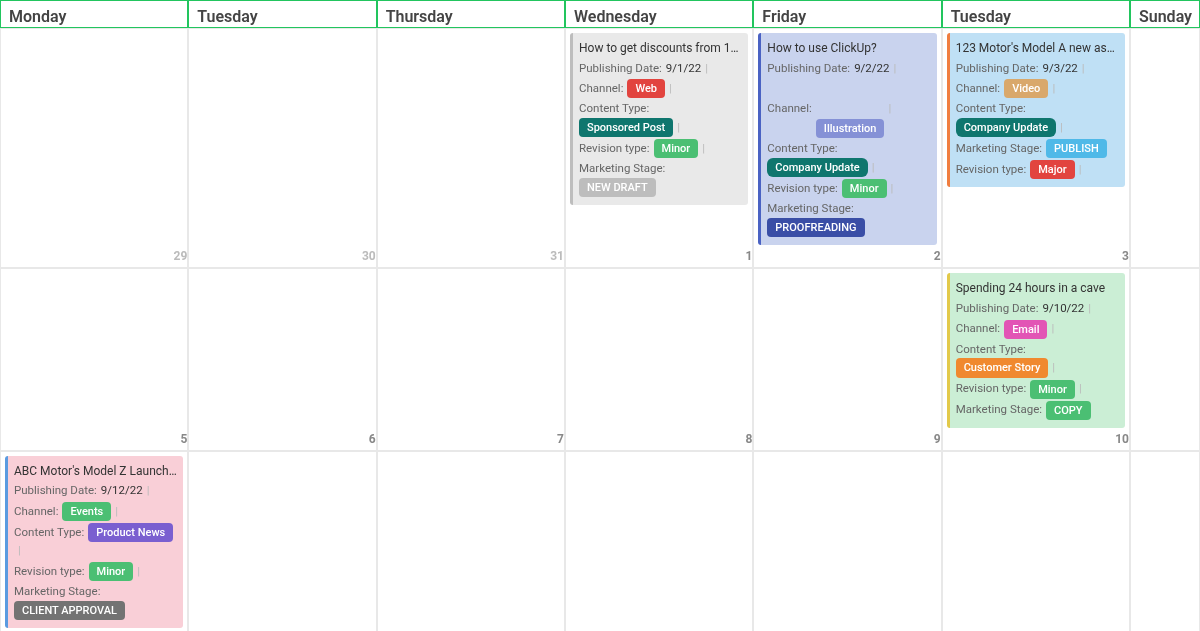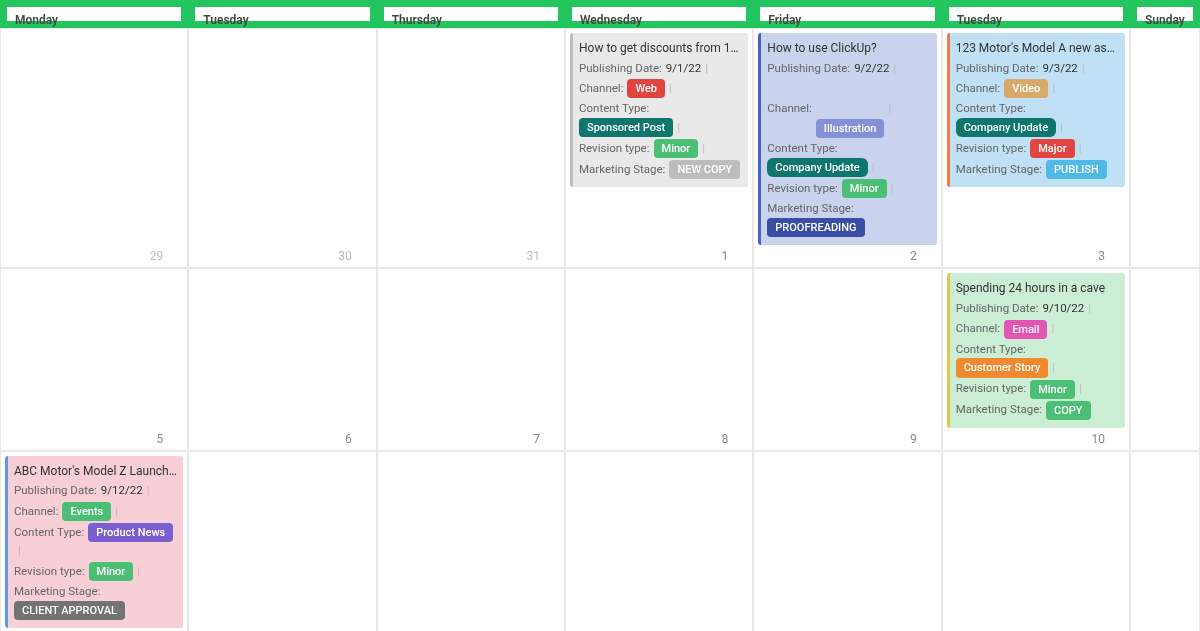--- a/index.html
+++ b/index.html
@@ -1,20 +1,20 @@
 <!DOCTYPE html>
 <html><head>
 <meta charset="utf-8">
 <style>
   * { box-sizing: border-box; margin: 0; padding: 0; }
   body { font-family: -apple-system, BlinkMacSystemFont, "Segoe UI", Roboto, Arial, sans-serif; font-size: 12px; color: #333; background: #fff; }
   .calendar { display: grid; grid-template-columns: repeat(6, 1fr) 70px; grid-template-rows: 28px repeat(5, auto); width: 1200px; border-collapse: collapse; }
-  .header-cell { border: 7px solid #22c55e; padding: 6px 8px; font-size: 12px; font-weight: 600; color: #444; background: #fff; }
+  .header-cell { border: 1px solid #22c55e; padding: 6px 8px; font-size: 16px; font-weight: 600; color: #444; background: #fff; }
   .day-cell { border: 1px solid #e8e8e8; position: relative; min-height: 135px; padding: 4px 4px 22px 4px; background: #fff; overflow: hidden; }
-  .day-number { position: absolute; bottom: 4px; right: 24px; font-size: 12px; color: #888; }
+  .day-number { position: absolute; bottom: 4px; right: 0; font-size: 12px; color: #888; font-weight: bold; }
   .day-number.muted { color: #bbb; }
   .event-card { border-left: 3px solid #999; border-radius: 3px; padding: 6px 6px; font-size: 11.5px; line-height: 1.55; overflow: hidden; white-space: normal; }
   .event-title { font-size: 12px; color: #333; white-space: nowrap; overflow: hidden; text-overflow: ellipsis; margin-bottom: 2px; }
   .field-label { color: #666; margin-right: 4px; }
   .pill { display: inline-block; padding: 1px 8px; border-radius: 4px; font-size: 11px; color: #fff; font-weight: 500; vertical-align: middle; }
   .sep { color: #bbb; margin: 0 4px; }
   .row-line { margin-bottom: 2px; }
   
   .bg-gray   { background: #e9e9e9; border-left-color: #bdbdbd; }
   .bg-blue   { background: #c9d3ee; border-left-color: #4a62c3; }
@@ -64,21 +64,21 @@
       <span class="day-number muted">31</span>
     </div>
 
   <div class="day-cell">
     <div class="event-card bg-gray">
       <div class="event-title">How to get discounts from 123 Mart?</div>
       <div class="row-line"><span class="field-label">Publishing Date:</span><span>9/1/22</span><span class="sep">|</span></div>
       <div class="row-line"><span class="field-label">Channel:</span><span class="pill p-web">Web</span><span class="sep">|</span></div>
       <div class="row-line"><span class="field-label">Content Type:</span><span class="pill p-sponsored">Sponsored Post</span><span class="sep">|</span></div>
       <div class="row-line"><span class="field-label">Revision type:</span><span class="pill p-minor">Minor</span><span class="sep">|</span></div>
-      <div class="row-line"><span class="field-label">Marketing Stage:</span><span class="pill p-newdraft">NEW COPY</span></div>
+      <div class="row-line"><span class="field-label">Marketing Stage:</span><span class="pill p-newdraft">NEW DRAFT</span></div>
     </div>
     <span class="day-number">1</span>
   </div>
 
   <div class="day-cell">
     <div class="event-card bg-blue">
       <div class="event-title">How to use ClickUp?</div>
       <div class="row-line"><span class="field-label">Publishing Date:</span><span>9/2/22</span><span class="sep">|</span></div>
       <div class="row-line"><span class="field-label">Channel:</span><span class="pill p-illus">Illustration</span><span class="sep">|</span></div>
       <div class="row-line"><span class="field-label">Content Type:</span><span class="pill p-company">Company Update</span><span class="sep">|</span></div>
@@ -87,22 +87,22 @@
     </div>
     <span class="day-number">2</span>
   </div>
 
   <div class="day-cell">
     <div class="event-card bg-sky">
       <div class="event-title">123 Motor's Model A new assembly line</div>
       <div class="row-line"><span class="field-label">Publishing Date:</span><span>9/3/22</span><span class="sep">|</span></div>
       <div class="row-line"><span class="field-label">Channel:</span><span class="pill p-video">Video</span><span class="sep">|</span></div>
       <div class="row-line"><span class="field-label">Content Type:</span><span class="pill p-company">Company Update</span><span class="sep">|</span></div>
+      <div class="row-line"><span class="field-label">Marketing Stage:</span><span class="pill p-publish">PUBLISH</span></div>
       <div class="row-line"><span class="field-label">Revision type:</span><span class="pill p-major">Major</span><span class="sep">|</span></div>
-      <div class="row-line"><span class="field-label">Marketing Stage:</span><span class="pill p-publish">PUBLISH</span></div>
     </div>
     <span class="day-number">3</span>
   </div>
 
   <div class="day-cell"></div>
 
   <div class="day-cell">
       <span class="day-number">5</span>
     </div>
   <div class="day-cell">

